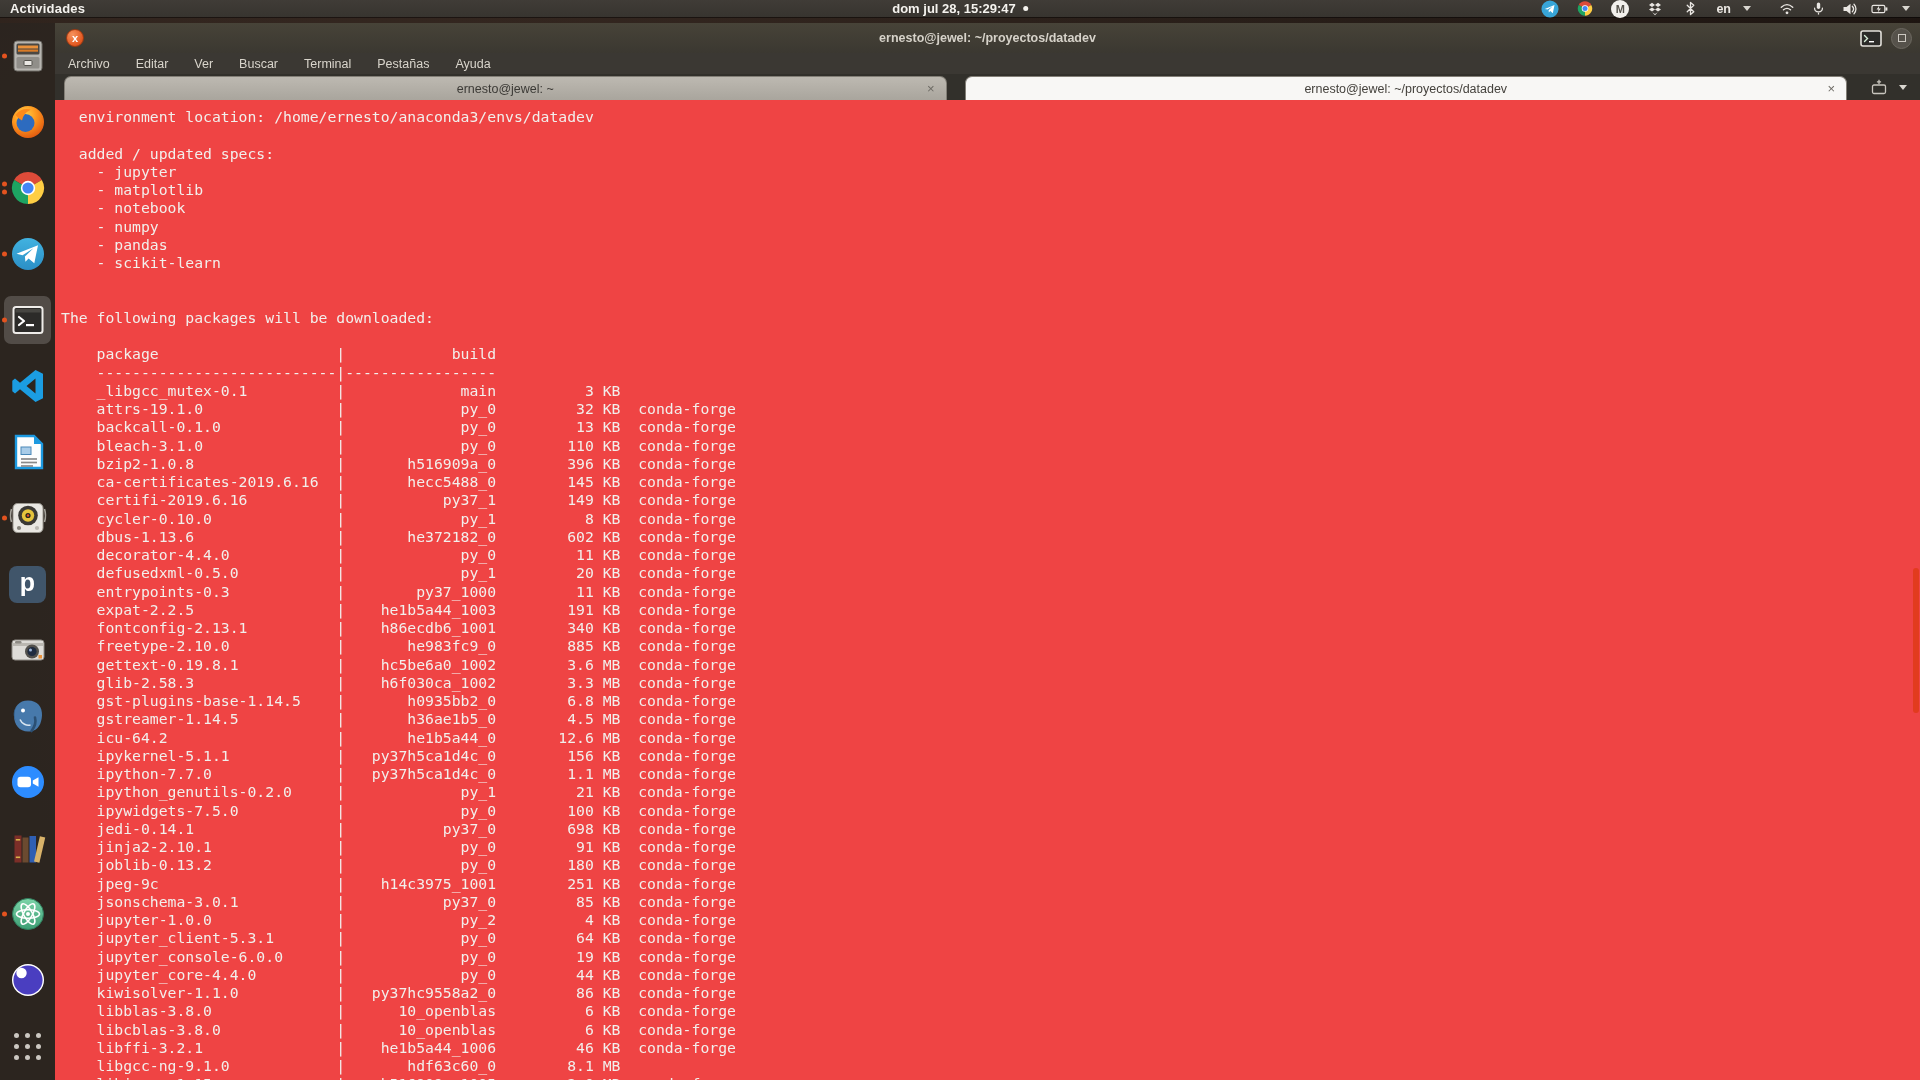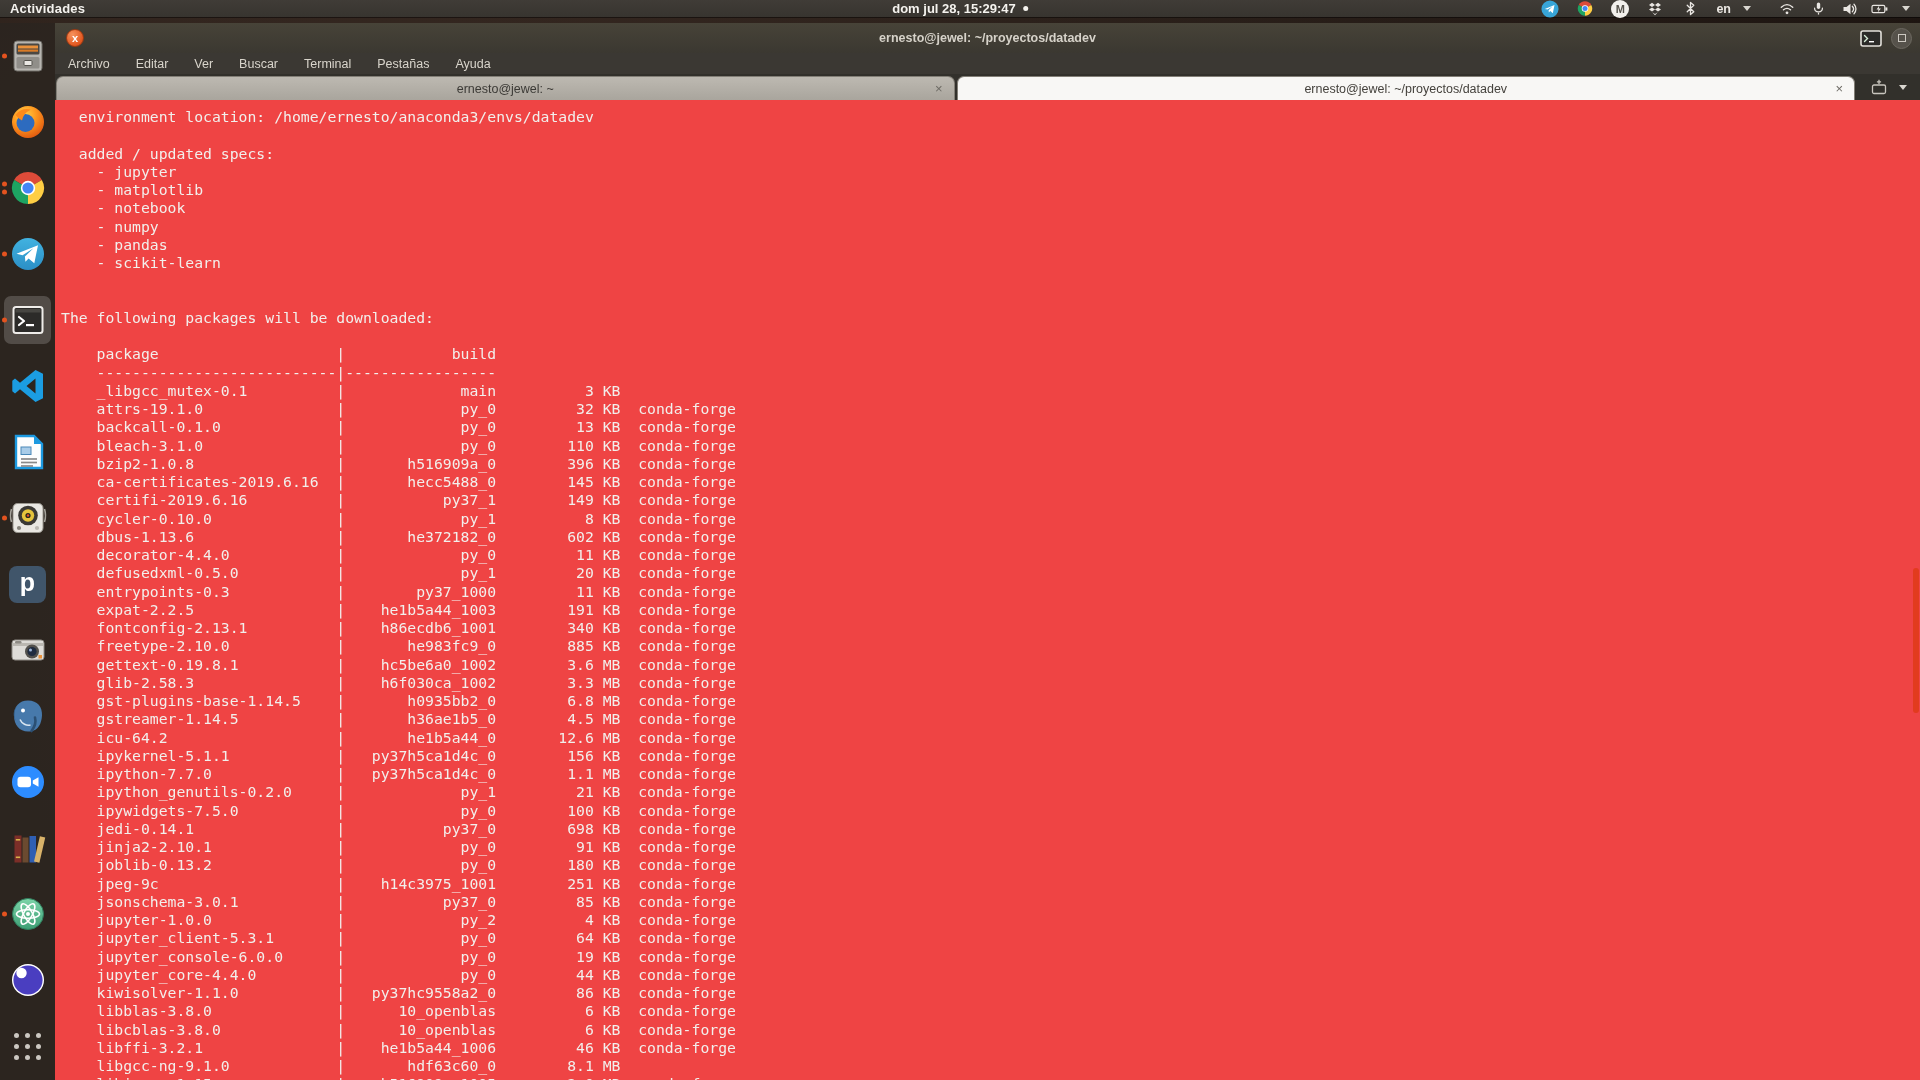--- a/index.html
+++ b/index.html
@@ -44,21 +44,21 @@
                color:#fff; font-size:11px; line-height:16px; text-align:center; font-weight:bold; }
   .win-title { color:#d6d2c9; font-size:12.5px; font-weight:bold; }
   .title-right { position:absolute; right:8px; top:0; height:30px; display:flex; align-items:center; gap:9px; }
   .restore-btn { width:21px; height:21px; border-radius:50%; background:#56524b; border:1px solid #6c6860;
                  display:flex; align-items:center; justify-content:center; }
   .restore-btn i { display:block; width:8px; height:8px; border:1.5px solid #ccc8c1; }
   .menubar { height:21px; background:#3b3833; display:flex; align-items:center; gap:26px; padding-left:13px; flex:none; }
   .menu-item { color:#d9d5cc; font-size:12.5px; }
   .tabbar { height:26px; background:#32302b; display:flex; align-items:flex-end; flex:none; }
   .tab-strip { flex:1; display:flex; align-items:flex-end; height:100%; }
-  .tab { flex:1; height:24px; margin:0 1px; border-radius:7px 7px 0 0; position:relative; display:flex;
+  .tab { flex:1; height:24px; margin:0 9px; border-radius:7px 7px 0 0; position:relative; display:flex;
          align-items:center; justify-content:center; font-size:12.5px; border:1px solid #827e76; border-bottom:none; }
   .tab.inactive { background:linear-gradient(#bdb9b1,#a9a59d); color:#3c3a36; }
   .tab.active { background:#f8f7f5; color:#45423d; }
   .tab-close { position:absolute; right:11px; color:#6d6a64; font-size:13px; line-height:1; }
   .tab-controls { width:64px; height:100%; display:flex; align-items:center; justify-content:center; gap:11px; }
 
   .term { flex:1; background:#ef4444; position:relative; overflow:hidden; padding:8px 0 0 6px; }
   .term pre { margin:0; font-family:"DejaVu Sans Mono",monospace; font-size:14.75px; line-height:18.25px; color:#f2efec; }
   .term-scrollbar { position:absolute; right:1px; top:468px; width:6px; height:145px; border-radius:3px; background:#e23b1e; }
 </style>

